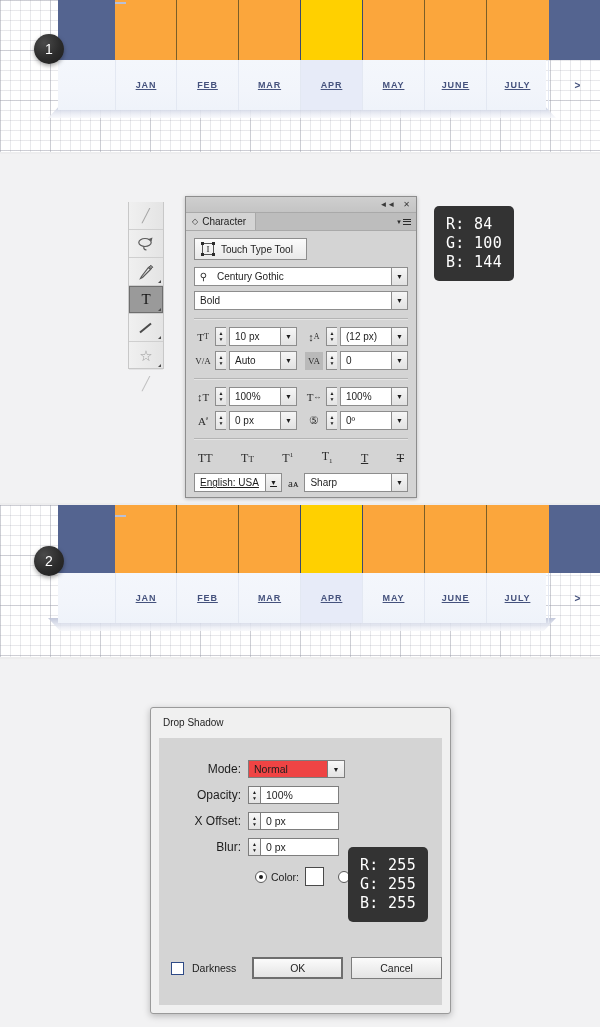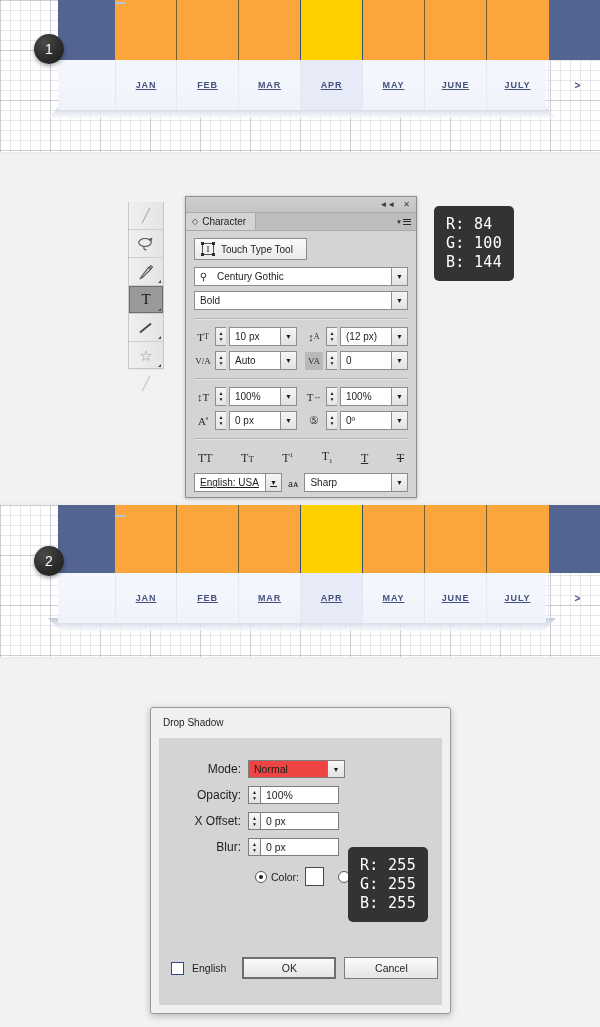--- a/index.html
+++ b/index.html
@@ -594,21 +594,21 @@
         <span class="radio on"></span>
         <span class="rl">Color:</span>
         <span class="swatch"></span>
         <span class="radio" style="margin-left:14px;"></span>
         <span class="rl">Darkness:</span>
       </div>
     </div>
 
     <div class="ds-footer">
       <span class="cbox"></span>
-      <span class="cb-label">English</span>
+      <span class="cb-label">Darkness</span>
       <span class="btn default">
           <span>OK</span>
         </span>
       <span class="btn">
           <span>Cancel</span>
         </span>
     </div>
   </div>
 </div>
 

